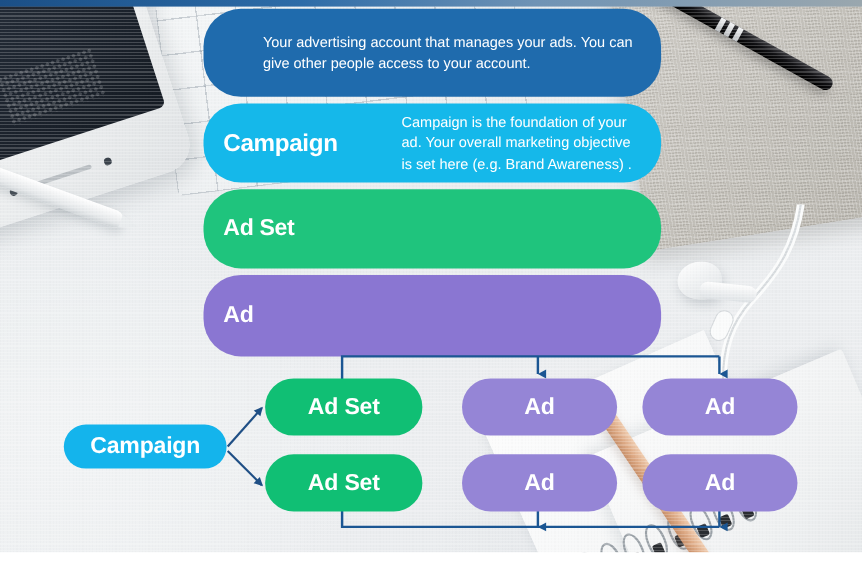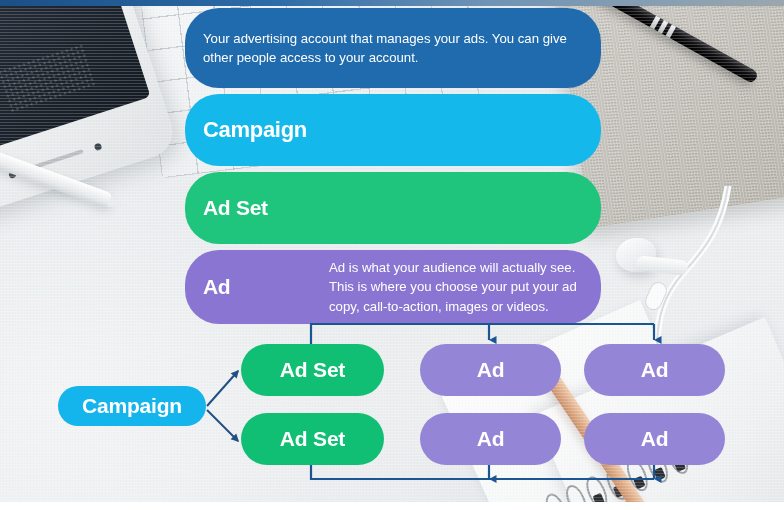--- a/index.html
+++ b/index.html
@@ -273,20 +273,21 @@
     font-size: 21px;
     line-height: 1.05;
     letter-spacing: -.3px;
     white-space: nowrap;
   }
   .g-desc {
     flex: 1;
     color: #ffffff;
     font-size: 13.2px;
     line-height: 1.46;
+    margin-left: 36px;
   }
   .g-row.account  { background: #1f6bad; height: 80px; }
   .g-row.campaign { background: #15b8ea; height: 72px; }
   .g-row.adset    { background: #1fc47d; height: 72px; }
   .g-row.ad       { background: #8a76d2; height: 74px; }
 
   .g-row.campaign .g-term { font-size: 22px; }
 
   
   .diagram {
@@ -405,29 +406,29 @@
   <div class="top-strip"></div>
 
   <div class="glossary">
 
     <div class="g-row account">
       <div class="g-desc">Your advertising account that manages your ads. You can give other people access to your account.</div>
     </div>
 
     <div class="g-row campaign">
       <div class="g-term">Campaign</div>
+      <div class="g-desc">Campaign is the foundation of your ad. Your overall marketing objective is set here (e.g. Brand Awareness) .</div>
     </div>
 
     <div class="g-row adset">
       <div class="g-term">Ad Set</div>
     </div>
 
     <div class="g-row ad">
       <div class="g-term">Ad</div>
-      <div class="g-desc">Ad is what your audience will actually see. This is where you choose your put your ad copy, call-to-action, images or videos.</div>
     </div>
   </div>
 
   <div class="diagram">
 
     <svg class="connectors" viewBox="0 0 784 194">
       <defs>
         <marker id="arrowDown" markerWidth="9" markerHeight="9" refX="4.5" refY="8" orient="auto" markerUnits="userSpaceOnUse">
           <path d="M0.5,0.5 L4.5,8 L8.5,0.5 Z" fill="#1b5693"></path>
         </marker>

